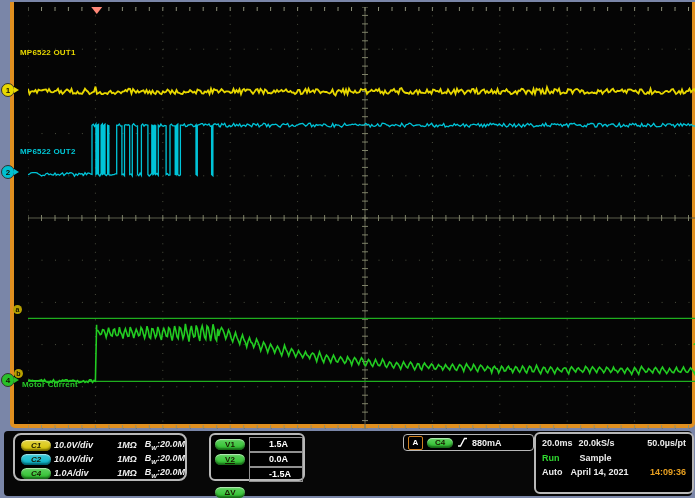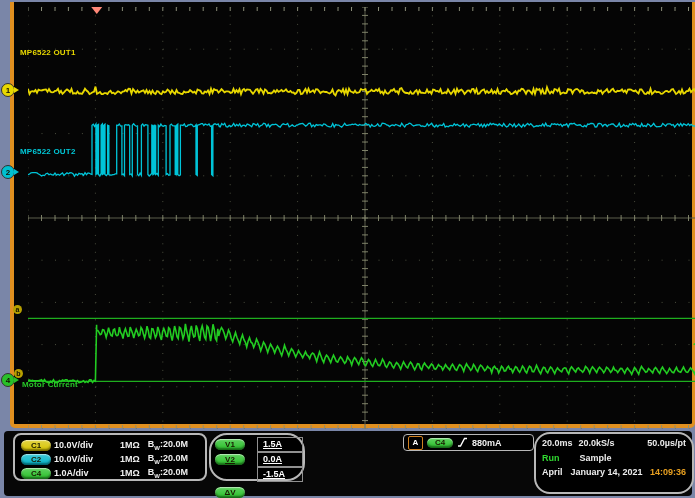--- a/index.html
+++ b/index.html
@@ -25,38 +25,38 @@
   #marker-ch2{left:1px;top:165px;background:#00c0d0;color:#00c0d0;}
   #marker-ch4{left:1px;top:373px;background:#28c028;color:#28c028;}
   .ch-marker span{color:#101000;}
   .cursor-marker{position:absolute;width:9px;height:9px;border-radius:50%;background:#b8a000;z-index:6;
              display:flex;align-items:center;justify-content:center;font-size:7px;font-weight:bold;color:#101000;}
   #marker-a{left:13px;top:305px;}
   #marker-b{left:14px;top:369px;}
   
   #bottombar{position:absolute;left:4px;top:431px;width:688px;height:65px;background:#070707;border-radius:4px;}
   .panel{position:absolute;background:#000;border:2px solid #b8b8b8;border-radius:8px;box-sizing:border-box;}
-  #panel-channels{left:9px;top:2px;width:194px;height:48px;padding:3px 0 12px 6px;}
-  #panel-cursors{left:205px;top:2px;width:96px;height:48px;padding:2px 0 0 4px;border-radius:18px;}
+  #panel-channels{left:9px;top:2px;width:174px;height:48px;padding:3px 0 12px 6px;font-style:italic;}
+  #panel-cursors{left:205px;top:2px;width:96px;height:48px;padding:2px 0 0 4px;border-radius:6px;}
   #trigger-box{left:399px;top:3px;width:131px;height:17px;border-width:1px;border-radius:4px;
                display:flex;align-items:center;padding:0 4px;gap:4px;}
-  #panel-acq{left:530px;top:1px;width:160px;height:62px;border-radius:16px;padding:2px 6px;box-sizing:border-box;}
+  #panel-acq{left:530px;top:1px;width:160px;height:62px;border-radius:6px;padding:2px 6px;box-sizing:border-box;}
   .ch-row{display:flex;align-items:center;height:14px;}
   .badge{display:inline-flex;align-items:center;justify-content:center;width:30px;height:11px;
          border-radius:6px;font-size:8px;font-weight:bold;color:#1a1a00;
          box-shadow:inset 0 1px 1px rgba(255,255,255,.55), inset 0 -2px 2px rgba(0,0,0,.45);flex:none;}
   .rtext{font-size:9px;font-weight:bold;color:#f0f0f0;}
   .scale{margin-left:3px;width:52px;}
   .imp{margin-left:14px;}
   .bw{margin-left:8px;}
   .bw sub{font-size:6px;}
   .cur-row{display:flex;align-items:center;height:15px;}
-  .cur-val{width:58px;height:15px;border:1px solid #909090;box-sizing:border-box;margin-left:12px;
-           display:flex;align-items:center;padding-left:5px;font-size:9px;font-weight:bold;color:#fff;
-           margin-top:-1px;text-decoration:underline;}
+  .cur-val{width:58px;height:15px;border:1px solid #909090;box-sizing:border-box;margin-left:4px;
+           display:flex;align-items:center;padding-left:19px;font-size:9px;font-weight:bold;color:#fff;
+           margin-top:-1px;}
   .abox{width:13px;height:12px;border:1px solid #d08020;border-radius:2px;display:flex;align-items:center;
         justify-content:center;font-size:8px;font-weight:bold;color:#fff;flex:none;}
   .acq-row{display:flex;align-items:center;height:14.5px;font-size:9px;font-weight:bold;color:#ececec;}
   .sp{flex:1;}
   .green{color:#30d830;}
   .amber{color:#e8a020;}
   .ml6{margin-left:6px;} .ml8{margin-left:8px;} .ml28{margin-left:20px;}
 </style>
 </head>
 <body>
@@ -151,21 +151,21 @@
         <span>20.0ms</span>
         <span class="ml6">20.0kS/s</span>
         <span class="sp"></span>
         <span>50.0µs/pt</span>
       </div>
       <div class="acq-row">
         <span class="green">Run</span>
         <span class="ml28">Sample</span>
       </div>
       <div class="acq-row">
-        <span>April</span>
-        <span class="ml8">January 14, 2021</span>
+        <span>Auto</span>
+        <span class="ml8">April 14, 2021</span>
         <span class="sp"></span>
         <span class="amber">14:09:36</span>
       </div>
     </div>
 
   </div>
 </div>
 
 </body></html>

